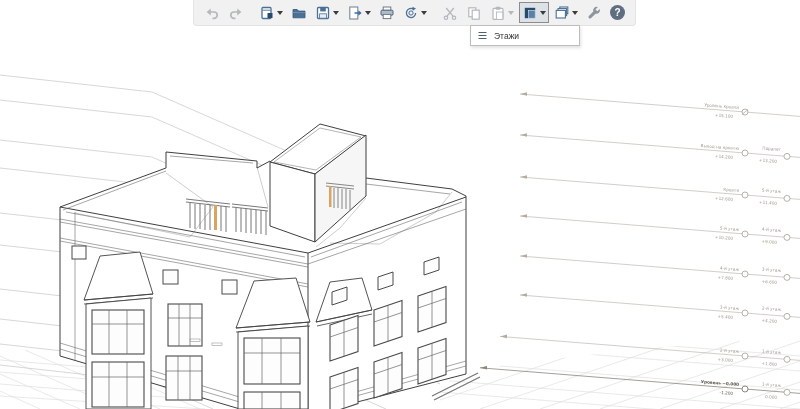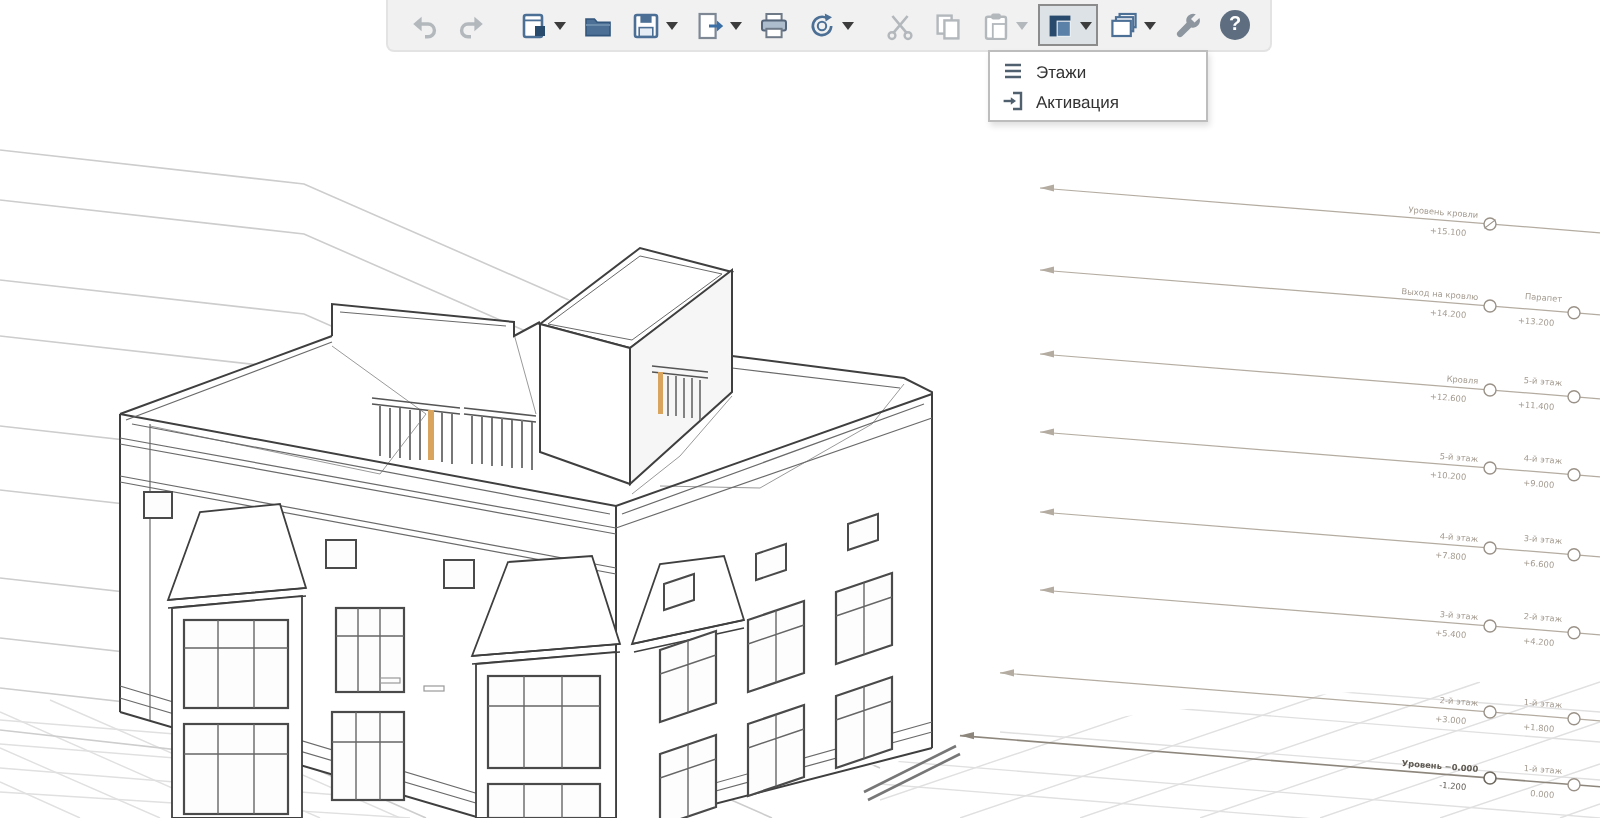--- a/index.html
+++ b/index.html
@@ -14,21 +14,21 @@
       background:transparent;padding:0 2px;margin:0 1px;cursor:pointer;}
   .tb svg{display:block;}
   .tb.pressed{background:#dde2e7;border:1px solid #8c8c8c;}
   .caret{width:0;height:0;border-left:3px solid transparent;border-right:3px solid transparent;
          border-top:4px solid #3c3c3c;margin-left:2px;}
   .caret.dis{border-top-color:#b3b8bd;}
   .sp{width:7px;}
   .help-circle{width:15px;height:15px;border-radius:50%;background:#5e6e80;color:#fff;
                font-size:10px;font-weight:bold;display:flex;align-items:center;justify-content:center;}
   
-  .menu{position:absolute;left:494px;top:25px;width:108px;background:#fff;border:1px solid #bdbdbd;
+  .menu{position:absolute;left:470px;top:25px;width:108px;background:#fff;border:1px solid #bdbdbd;
         box-shadow:1px 2px 3px rgba(0,0,0,.12);z-index:40;padding:2px 0;}
   .menu-item{display:flex;align-items:center;height:15px;padding:0 6px;font-size:8.5px;color:#333;cursor:pointer;}
   .menu-item svg{margin-right:6px;flex:0 0 auto;}
 </style>
 </head>
 <body>
 
 <div id="stage">
 
 <svg id="scene" width="800" height="409" viewBox="0 0 800 409" xmlns="http://www.w3.org/2000/svg">
@@ -364,23 +364,15 @@
 </div>
 
 <div class="menu">
   <div class="menu-item">
     <svg width="11" height="11">
       <path d="M1.5 2.5 h8 M1.5 5.5 h8 M1.5 8.5 h8" stroke="#4c5burn" stroke-width="1.2"></path>
       <path d="M1.5 2.5 h8 M1.5 5.5 h8 M1.5 8.5 h8" stroke="#51606f" stroke-width="1.2"></path>
     </svg>
     <span>Этажи</span>
   </div>
-  <div class="menu-item">
-    <svg width="11" height="11">
-      <path d="M5.5 1.5 h4 v8 h-4" fill="none" stroke="#51606f" stroke-width="1.2"></path>
-      <path d="M0.8 5.5 h4.6" stroke="#51606f" stroke-width="1.2"></path>
-      <path d="M4.4 3.6 L7 5.5 L4.4 7.4 Z" fill="#51606f"></path>
-    </svg>
-    <span>Активация</span>
-  </div>
 </div>
 
 </div>
 
 </body></html>

